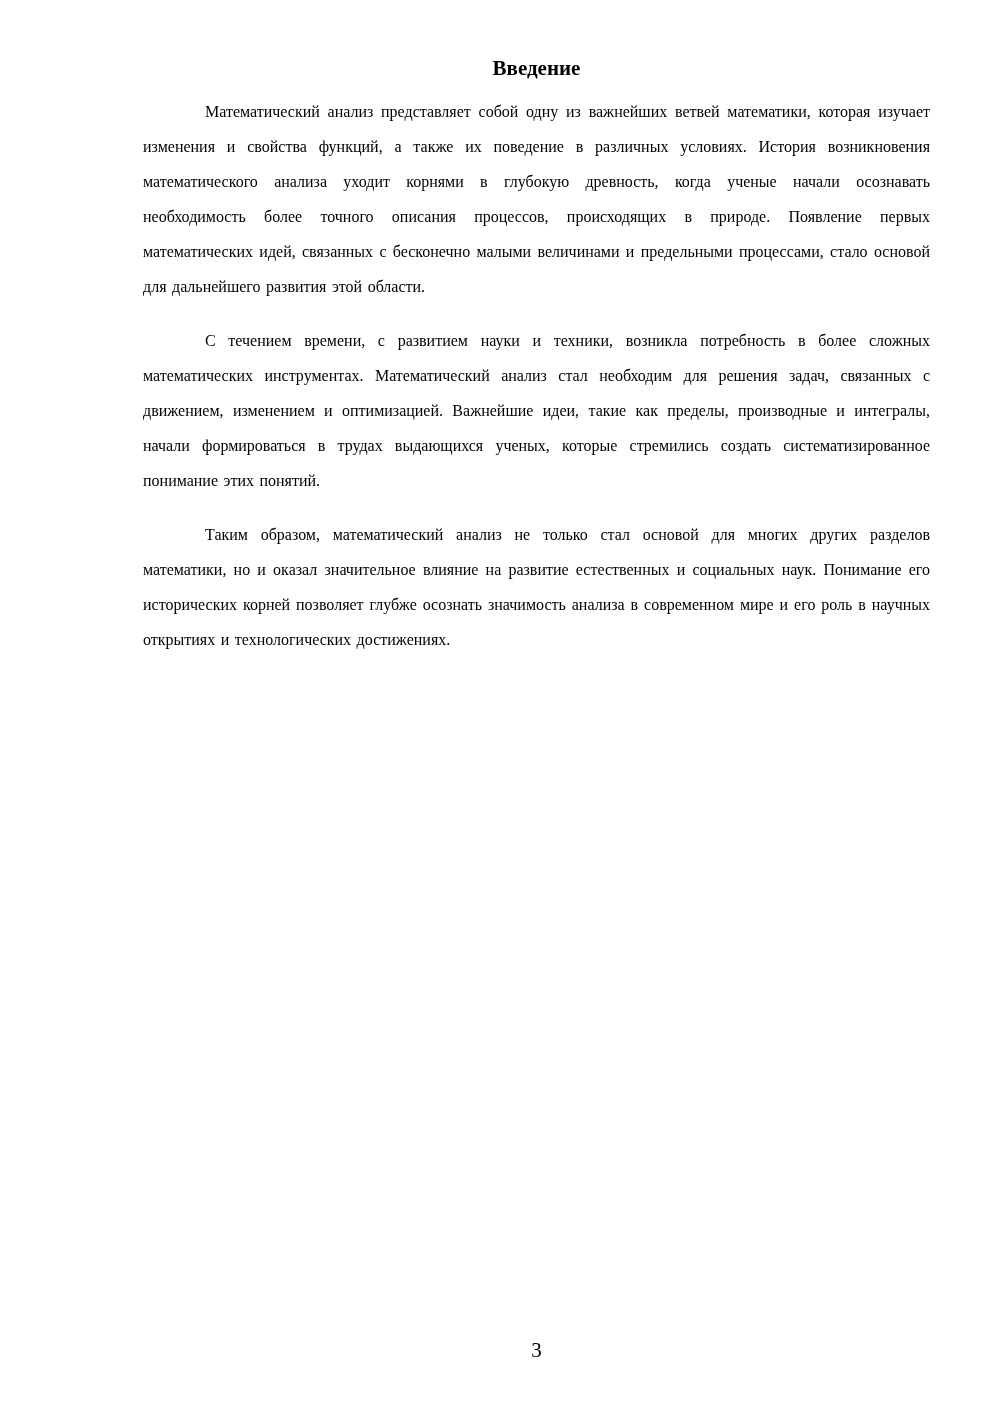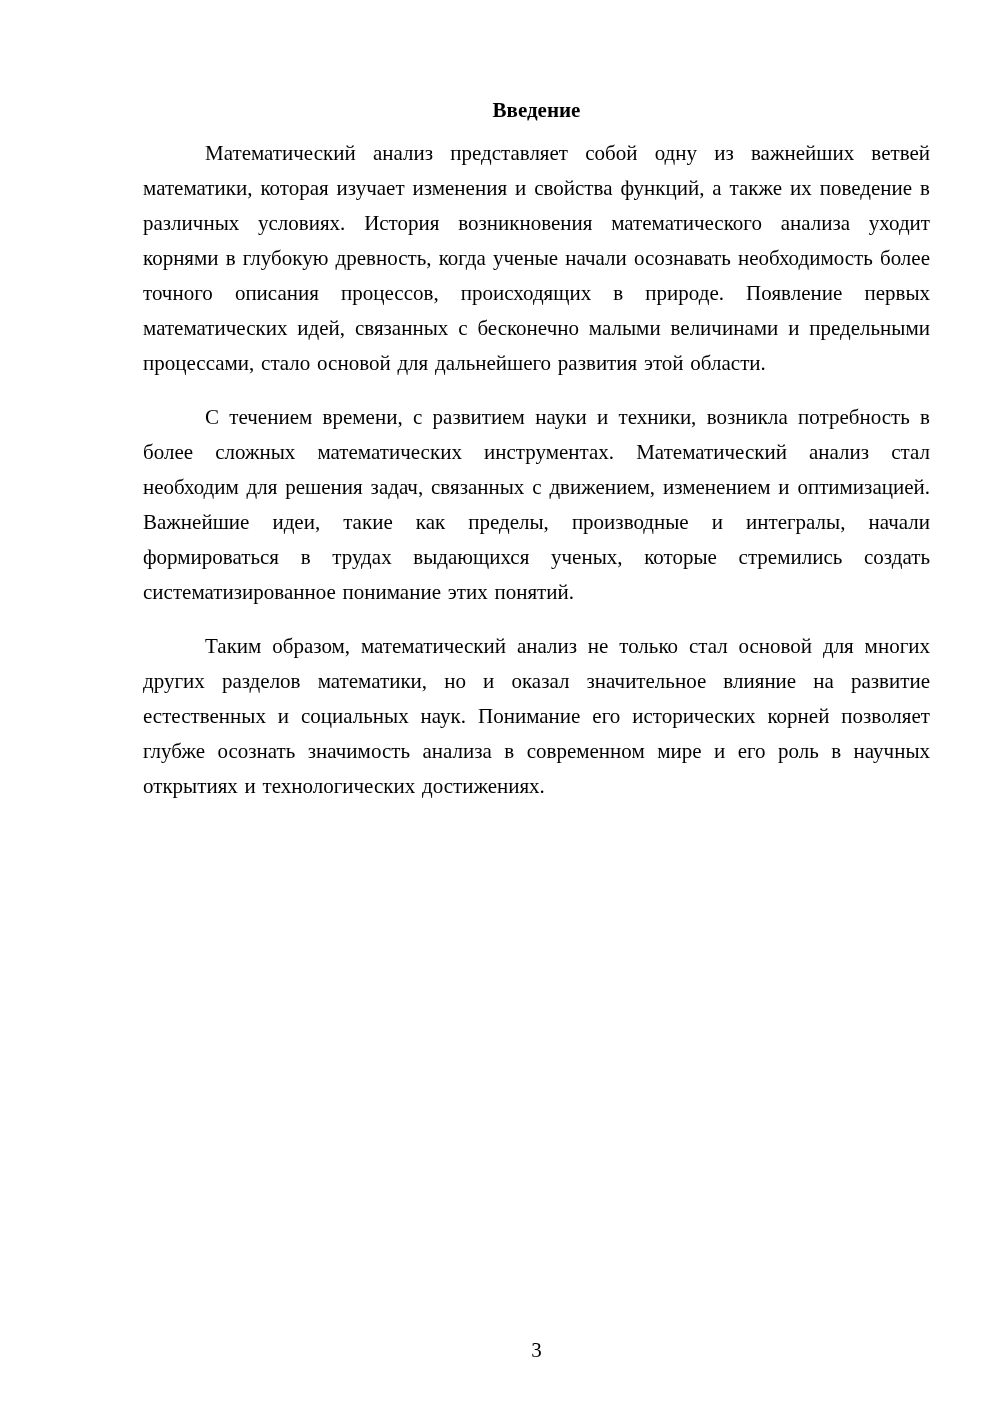--- a/index.html
+++ b/index.html
@@ -15,32 +15,32 @@
     position: relative;
     overflow: hidden;
   }
   .page {
     position: absolute;
     top: 0;
     left: 0;
     width: 1000px;
     height: 1414px;
     box-sizing: border-box;
-    padding: 93px 70px 60px 143px;
+    padding: 51px 70px 60px 143px;
     background: #ffffff;
   }
   .title {
     font-size: 21px;
     font-weight: bold;
     text-align: center;
     line-height: 35px;
     margin: 0 0 8px 0;
   }
   .para {
-    font-size: 21px;
+    font-size: 16px;
     line-height: 35px;
     text-align: justify;
     text-indent: 62px;
     margin: 0 0 19px 0;
     word-spacing: 1.5px;
   }
   .page-number {
     position: absolute;
     left: 143px;
     right: 70px;

